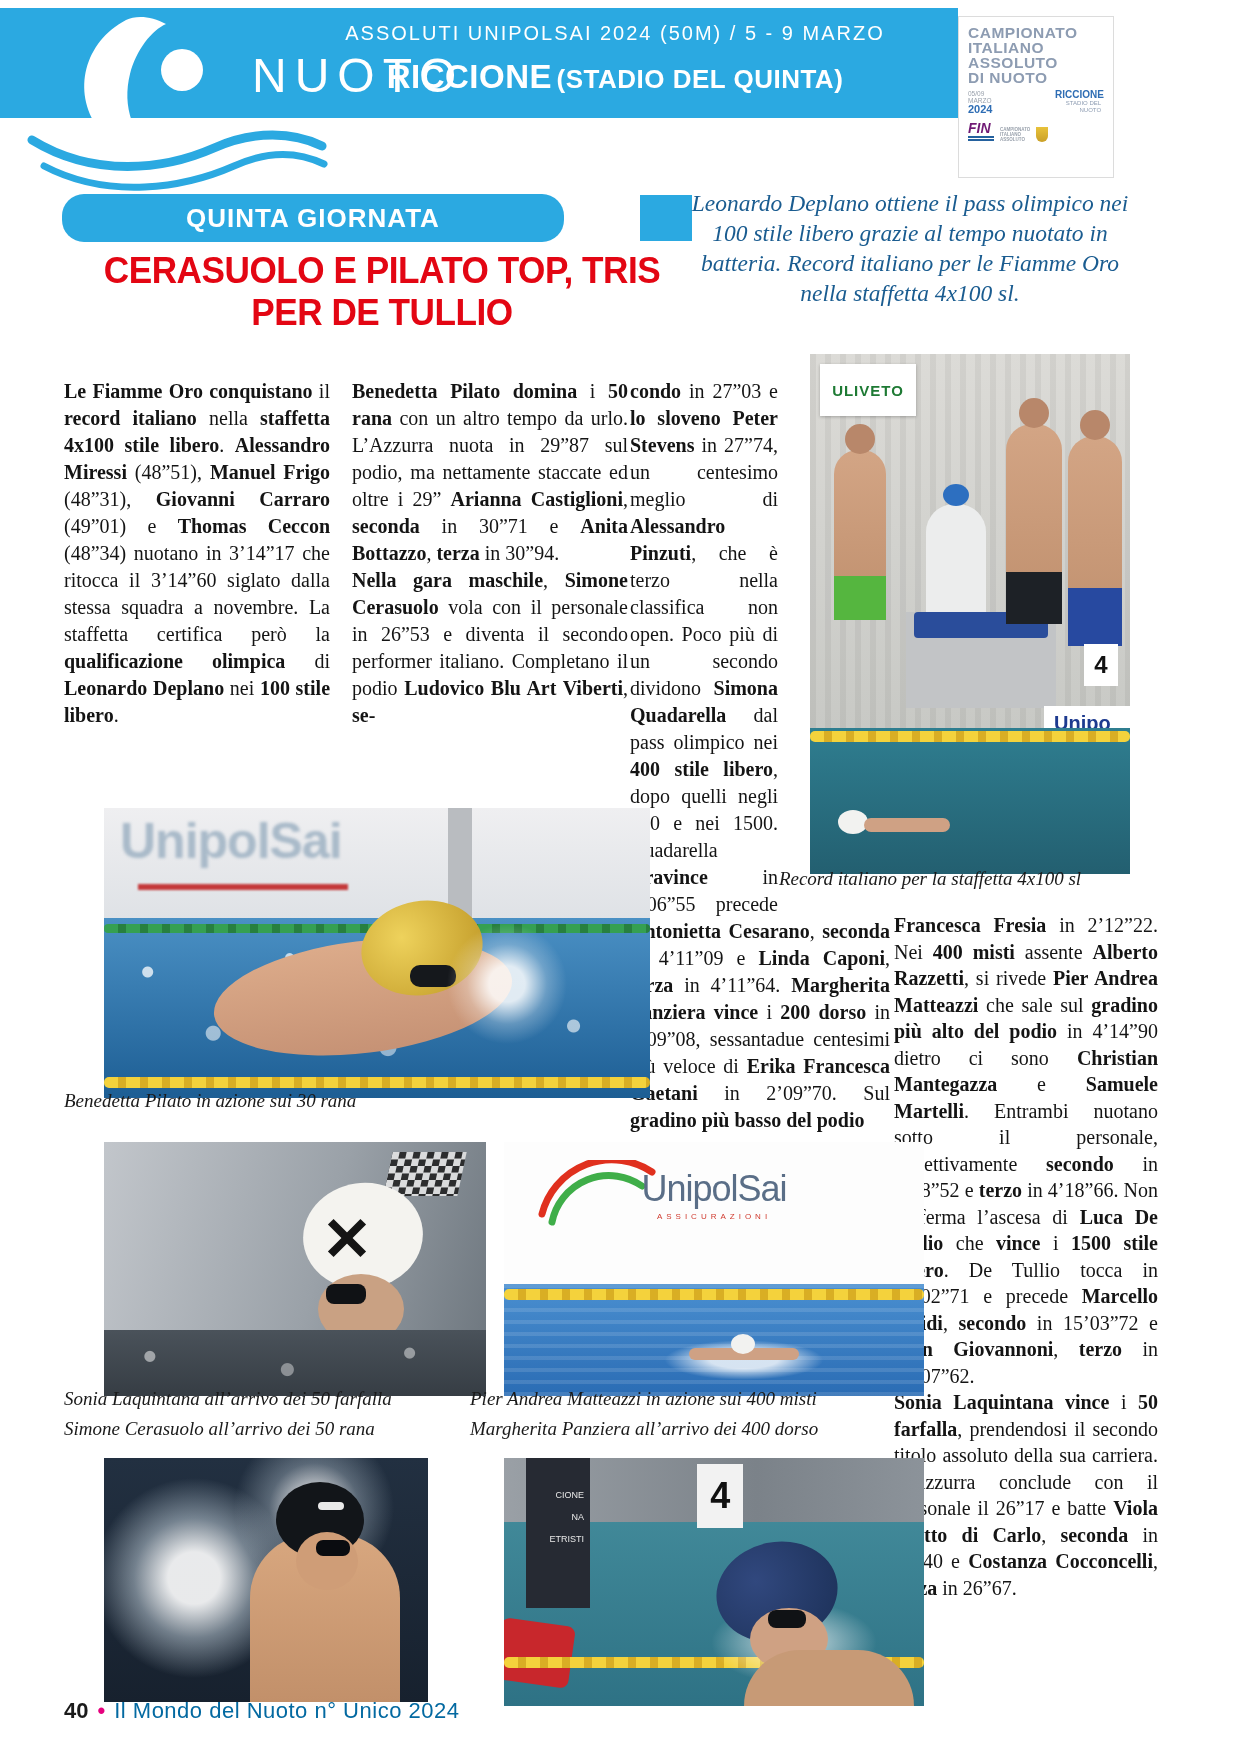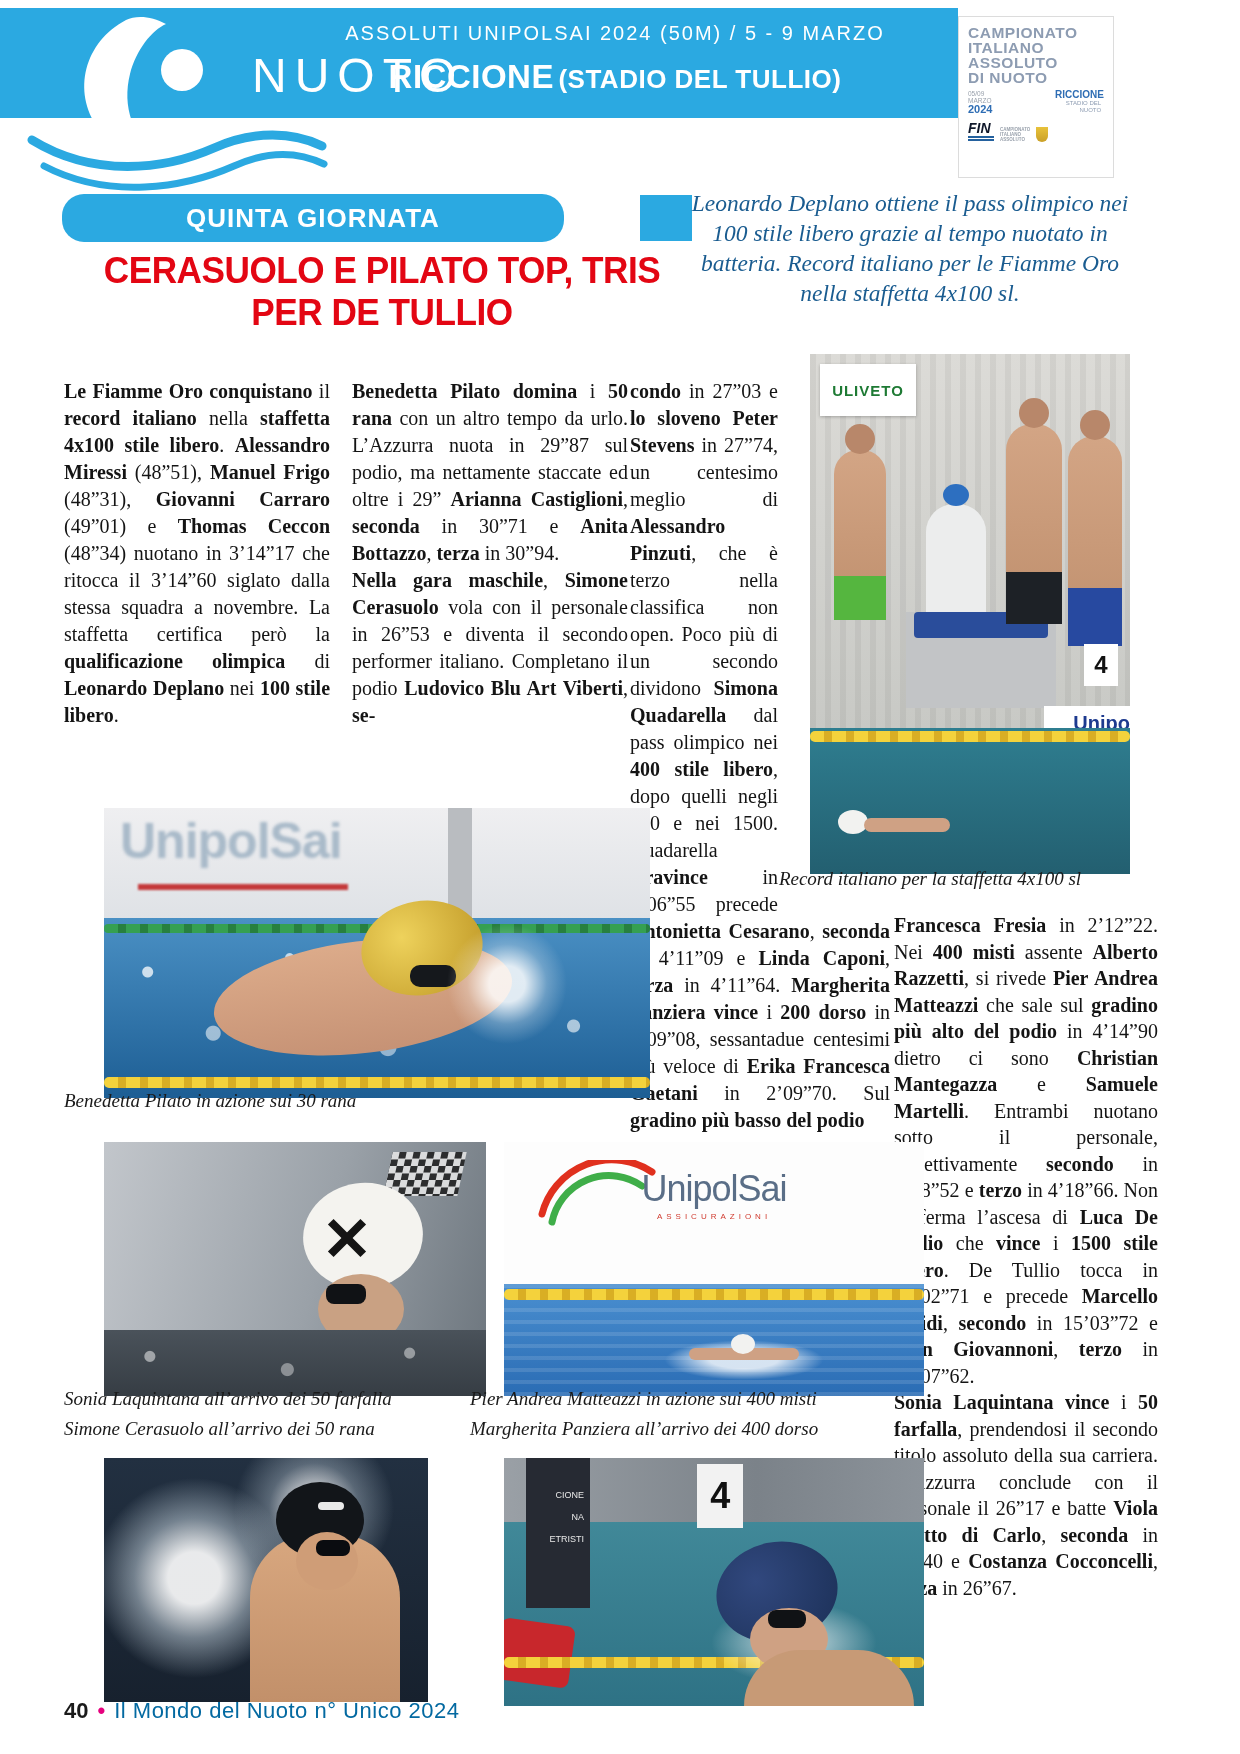--- a/index.html
+++ b/index.html
@@ -22,21 +22,21 @@
   .poster{position:absolute;left:958px;top:16px;width:156px;height:162px;background:#fff;
           border:1px solid #dcdcdc;box-sizing:border-box;padding:8px 9px;
           font-family:"Liberation Sans",sans-serif;}
   .pt-line{font-size:15.5px;line-height:15px;font-weight:bold;color:#8d9cb2;letter-spacing:.5px;}
   .p-mid{display:flex;justify-content:space-between;margin-top:5px;}
   .p-date{font-size:6.5px;line-height:7px;color:#9aa2ad;}
   .p-year{font-size:11px;line-height:11px;font-weight:bold;color:#2e6db4;}
   .p-place{font-size:10px;line-height:10px;font-weight:bold;color:#2e6db4;text-align:right;}
   .p-venue{font-size:6px;line-height:7px;color:#8d9cb2;text-align:right;width:46px;}
   .p-foot{display:flex;align-items:flex-end;gap:6px;margin-top:7px;}
-  .p-fin{font-size:14px;font-weight:bold;font-style:italic;color:#0f172a;line-height:12px;}
+  .p-fin{font-size:14px;font-weight:bold;font-style:italic;color:#701a75;line-height:12px;}
   .p-fin .bars{display:block;width:26px;height:6px;margin-top:2px;
                background:repeating-linear-gradient(180deg,#24619e 0 1.5px,#fff 1.5px 3px);}
   .p-mini{font-size:4.5px;line-height:5px;color:#9aa2ad;font-weight:bold;}
   .p-shield{width:12px;height:15px;background:linear-gradient(#e8c23a,#caa028);
             border-radius:0 0 6px 6px;}
 
   
   .banner{position:absolute;left:62px;top:194px;width:502px;height:48px;background:#2BA9E1;
           color:#fff;font-family:"Liberation Sans",sans-serif;font-weight:bold;font-size:26px;
           letter-spacing:1px;text-align:center;line-height:48px;border-radius:22px;}
@@ -66,21 +66,21 @@
   .footer .mag{color:#0369a1;letter-spacing:.5px;}
 
   
   .fig{position:absolute;overflow:hidden;}
   .rope-y{position:absolute;left:0;right:0;height:11px;border-radius:5px;
           background:repeating-linear-gradient(90deg,#f4d23c 0 14px,#d9ae24 14px 22px);}
   .rope-g{position:absolute;left:0;right:0;height:9px;border-radius:4px;
           background:repeating-linear-gradient(90deg,#35a052 0 14px,#27803f 14px 22px);}
 
   
-  .fig-relay{left:770px;top:338px;width:320px;height:520px;background:#d9d8d4;text-align:right;}
+  .fig-relay{left:770px;top:338px;width:320px;height:520px;background:#d9d8d4;}
   .relay-stands{position:absolute;inset:0 0 28% 0;
      background:repeating-linear-gradient(90deg,rgba(0,0,0,.05) 0 6px,rgba(0,0,0,0) 6px 15px),
                 linear-gradient(#dcdbd7,#c8c9c5);}
   .sign-uliveto{position:absolute;left:10px;top:10px;width:96px;height:52px;background:#fff;
      display:flex;align-items:center;justify-content:center;font-family:"Liberation Sans",sans-serif;
      font-weight:bold;font-size:15px;color:#1e7a34;letter-spacing:1px;box-shadow:0 1px 3px rgba(0,0,0,.25);}
   .swm{position:absolute;background:linear-gradient(#d3a585,#bf8f6d);}
   .swm::before{content:"";position:absolute;left:50%;top:-26px;transform:translateX(-50%);
      width:30px;height:30px;border-radius:50%;background:#b8876a;}
   .swm-l{left:24px;top:96px;width:52px;height:170px;border-radius:24px 24px 6px 6px;}
@@ -233,21 +233,21 @@
     <circle cx="168" cy="58" r="21" fill="#ffffff"></circle>
     <path d="M112,8 C70,30 58,80 84,116 C98,137 122,148 148,150 C118,126 108,94 116,62 C122,38 138,18 152,12 C138,4 122,3 112,8 Z" fill="#ffffff"></path>
     <path d="M18,128 C80,166 150,158 200,136 C240,118 280,120 308,134" fill="none" stroke="#2BA9E1" stroke-width="9" stroke-linecap="round"></path>
     <path d="M30,154 C95,188 170,176 220,154 C255,138 285,140 310,152" fill="none" stroke="#2BA9E1" stroke-width="7" stroke-linecap="round"></path>
   </svg>
 
   <div class="brand">NUOTO</div>
   <div class="kicker">ASSOLUTI UNIPOLSAI 2024 (50M) / 5 - 9 MARZO</div>
   <div class="locline">
     <span class="loc">RICCIONE</span>
-    <span class="venue">(STADIO DEL TULLIO)</span>
+    <span class="venue">(STADIO DEL QUINTA)</span>
   </div>
 
   <div class="poster">
     <div class="pt-line">CAMPIONATO</div>
     <div class="pt-line">ITALIANO</div>
     <div class="pt-line">ASSOLUTO</div>
     <div class="pt-line">DI NUOTO</div>
     <div class="p-mid">
       <div>
         <div class="p-date">05/09</div>

